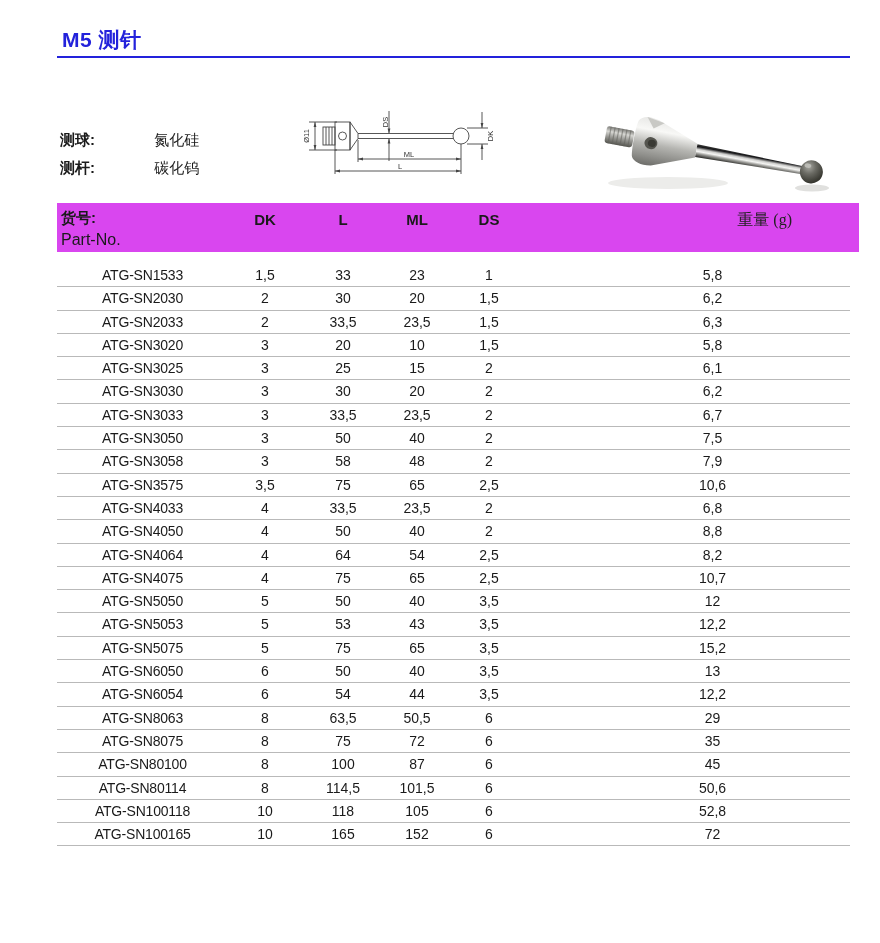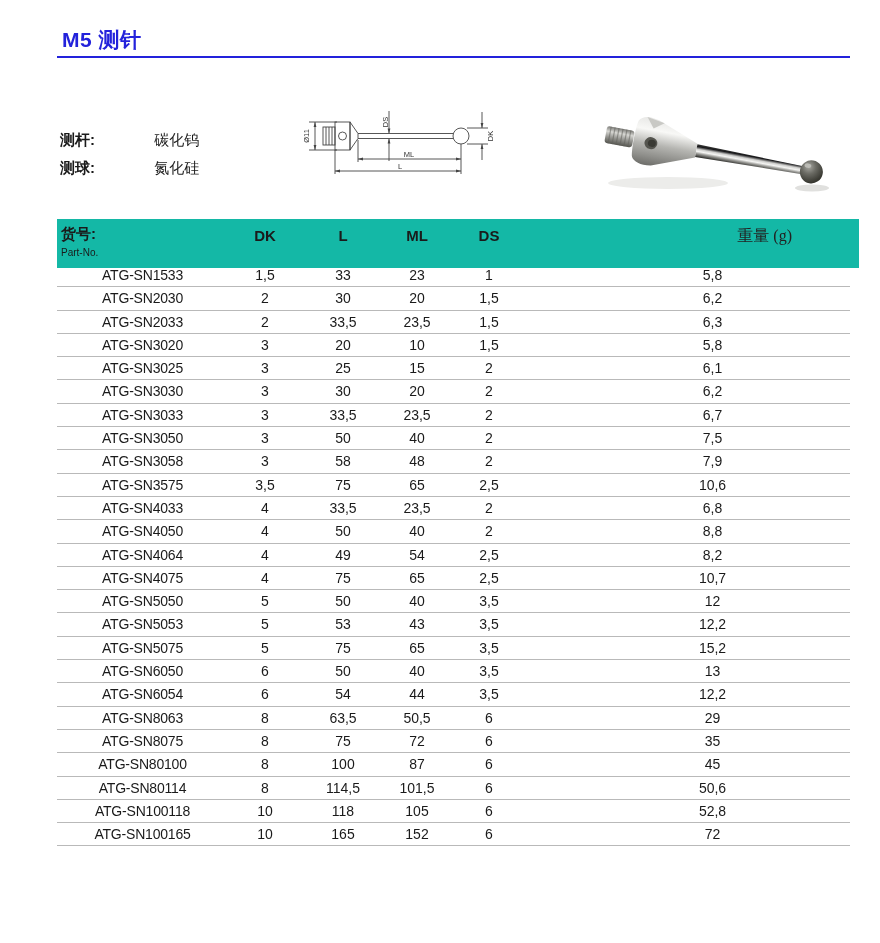--- a/index.html
+++ b/index.html
@@ -20,26 +20,26 @@
 
   .materials { position:absolute; left:60px; top:129px; font-size:15px; }
   .mat-row { height:28px; line-height:22px; }
   .mat-label { display:inline-block; width:90px; font-weight:bold; }
   .mat-value { display:inline-block; }
 
   .diagram { position:absolute; left:295px; top:86px; width:200px; height:105px; }
   .photo   { position:absolute; left:598px; top:84px; width:258px; height:118px; }
 
   .thead {
-    position:absolute; left:57px; top:219px; width:802px; height:49px;
-    background:#14b8a6; font-size:15px;
+    position:absolute; left:57px; top:203px; width:802px; height:49px;
+    background:#d946ef; font-size:15px;
   }
   .th { position:absolute; white-space:nowrap; }
   .th-part-zh { left:4px;  top:6px;  font-weight:bold; }
-  .th-part-en { left:4px;  top:28px; font-size:10px; font-weight:normal; }
+  .th-part-en { left:4px;  top:28px; font-size:16px; font-weight:normal; }
   .th-dk { left:178px; top:8px; width:60px; text-align:center; font-weight:bold; }
   .th-l  { left:256px; top:8px; width:60px; text-align:center; font-weight:bold; }
   .th-ml { left:330px; top:8px; width:60px; text-align:center; font-weight:bold; }
   .th-ds { left:402px; top:8px; width:60px; text-align:center; font-weight:bold; }
   .th-weight {
     left:575px; top:7px; width:160px; text-align:right;
     font-family:"Liberation Serif", serif; font-size:16px; font-weight:normal; color:#222;
   }
 
   table.data-table {
@@ -58,26 +58,26 @@
 </head>
 <body>
 
 <div class="page">
 
   <div class="page-title">M5 测针</div>
   <div class="title-rule"></div>
 
   <div class="materials">
     <div class="mat-row">
+      <span class="mat-label">测球:</span>
+      <span class="mat-value">氮化硅</span>
+    </div>
+    <div class="mat-row">
       <span class="mat-label">测杆:</span>
       <span class="mat-value">碳化钨</span>
-    </div>
-    <div class="mat-row">
-      <span class="mat-label">测球:</span>
-      <span class="mat-value">氮化硅</span>
     </div>
   </div>
 
   <svg class="diagram" viewBox="0 0 200 105">
     <g stroke="#444" stroke-width="0.9" fill="none">
 
       <rect x="28" y="41" width="12" height="18"></rect>
       <line x1="31" y1="41" x2="31" y2="59"></line>
       <line x1="34" y1="41" x2="34" y2="59"></line>
       <line x1="37" y1="41" x2="37" y2="59"></line>
@@ -303,21 +303,21 @@
           <td class="c-num">4</td>
           <td class="c-num">50</td>
           <td class="c-num">40</td>
           <td class="c-num">2</td>
           <td class="c-weight">8,8</td>
         </tr>
 
         <tr>
           <td class="c-part">ATG-SN4064</td>
           <td class="c-num">4</td>
-          <td class="c-num">49</td>
+          <td class="c-num">64</td>
           <td class="c-num">54</td>
           <td class="c-num">2,5</td>
           <td class="c-weight">8,2</td>
         </tr>
 
         <tr>
           <td class="c-part">ATG-SN4075</td>
           <td class="c-num">4</td>
           <td class="c-num">75</td>
           <td class="c-num">65</td>

